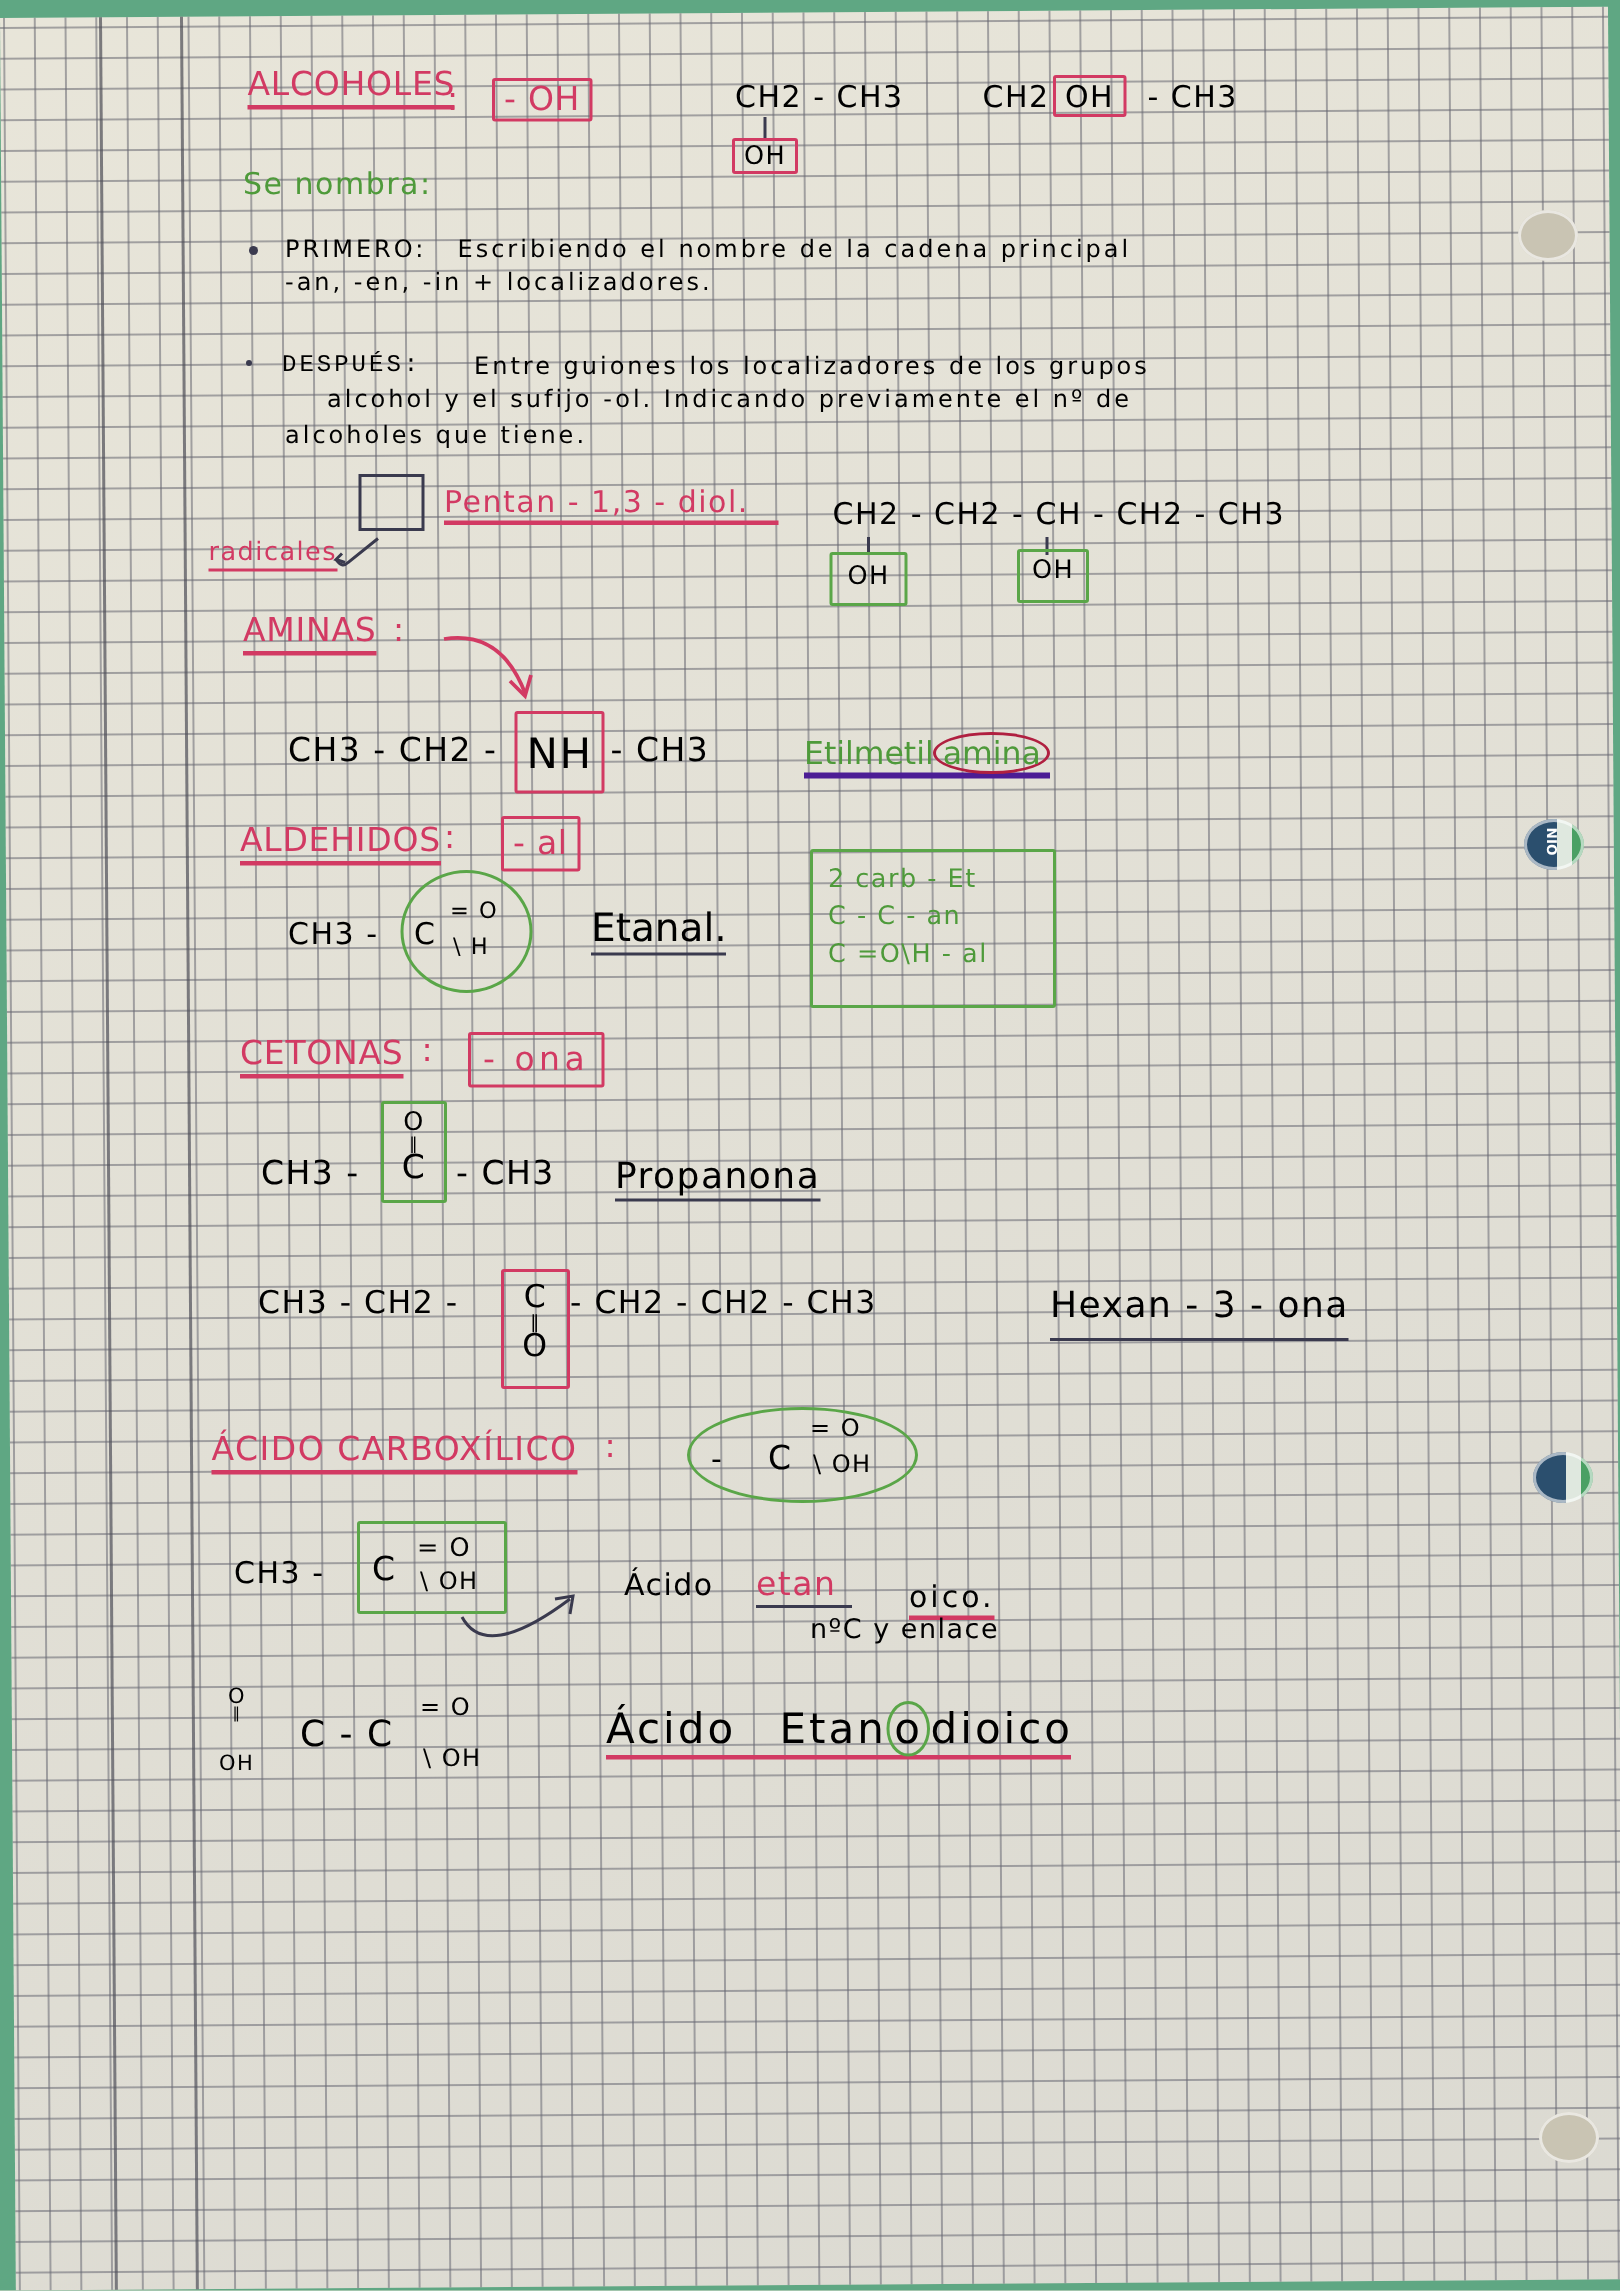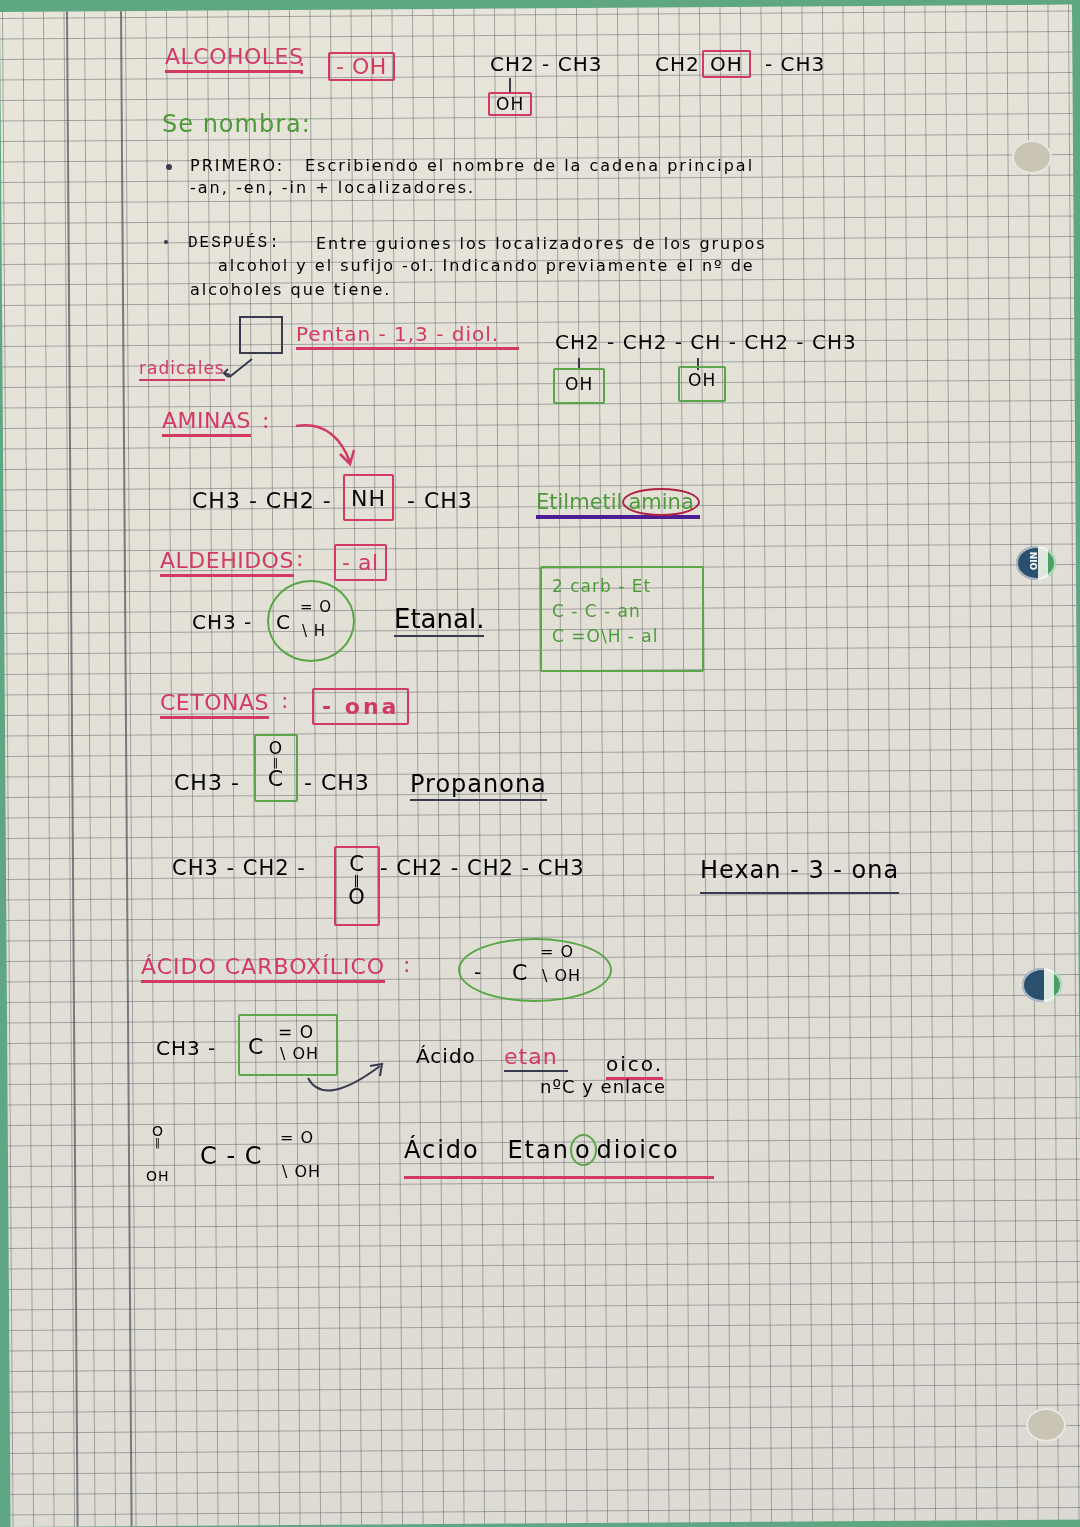--- a/index.html
+++ b/index.html
@@ -77,21 +77,21 @@
 <div class="abs hand pink title box-pink" style="left:328px; top:52px;">- OH</div>
 
 <div class="abs hand ink formula" style="left:490px; top:52px;">CH2 - CH3</div>
 <div class="abs" style="left:509px; top:78px; width:2px; height:14px; background:#3a3a4e;"></div>
 <div class="abs hand ink formula box-pink" style="left:488px; top:92px; font-size:17px;">OH</div>
 
 <div class="abs hand ink formula" style="left:655px; top:52px;">CH2</div>
 <div class="abs hand ink formula box-pink" style="left:702px; top:50px;">OH</div>
 <div class="abs hand ink formula" style="left:765px; top:52px;">- CH3</div>
 
-<div class="abs hand green" style="left:162px; top:110px; font-size:24px;">Se nombra:</div>
+<div class="abs hand green" style="left:162px; top:110px; font-size:20px;">Se nombra:</div>
 
 <div class="bullet" style="left:166px; top:164px;"></div>
 <div class="abs hand ink small" style="left:190px; top:156px;">PRIMERO:</div>
 <div class="abs hand ink small" style="left:305px; top:156px;">Escribiendo el nombre de la cadena principal</div>
 <div class="abs hand ink small" style="left:190px; top:178px;">-an, -en, -in + localizadores.</div>
 
 <div class="bullet" style="left:164px; top:240px; width:4px; height:4px;"></div>
 <div class="abs hand ink small" style="left:188px; top:234px;font-family:Liberation Mono, monospace;">DESPUÉS:</div>
 <div class="abs hand ink small" style="left:316px; top:234px;">Entre guiones los localizadores de los grupos</div>
 <div class="abs hand ink small" style="left:190px; top:256px;padding-left:28px;">alcohol y el sufijo -ol. Indicando previamente el nº de</div>
@@ -111,21 +111,21 @@
 <div class="abs hand ink box-green" style="left:553px; top:368px; font-size:17px; padding:4px 10px 8px;">OH</div>
 <div class="abs hand ink box-green" style="left:678px; top:366px; font-size:17px; padding:2px 8px 10px;">OH</div>
 
 <div class="abs hand pink title ul-pink" style="left:162px; top:408px;">AMINAS</div>
 <div class="abs hand pink title" style="left:262px; top:408px;">:</div>
 <svg class="arrow" style="left:294px; top:420px;" width="64" height="50">
   <path d="M2 6 Q40 0 56 42" stroke="#d23a63" stroke-width="2.5" fill="none"></path>
   <path d="M46 34 L56 44 L60 30" stroke="#d23a63" stroke-width="2.5" fill="none"></path>
 </svg>
 <div class="abs hand ink" style="left:192px; top:488px; font-size:22px;">CH3 - CH2 -</div>
-<div class="abs hand ink box-pink" style="left:343px; top:474px; font-size:22px; padding:10px 6px 8px;">NH</div>
+<div class="abs hand ink box-pink" style="left:343px; top:474px; font-size:28px; padding:10px 6px 8px;">NH</div>
 <div class="abs hand ink" style="left:407px; top:488px; font-size:22px;">- CH3</div>
 <div class="abs hand green ul-green" style="left:536px; top:490px; font-size:21px; letter-spacing:0;">
   <span>Etilmetil</span><span class="oval-maroon">amina</span>
 </div>
 
 <div class="abs hand pink title ul-pink" style="left:160px; top:548px;">ALDEHIDOS</div>
 <div class="abs hand pink title" style="left:296px; top:546px;">:</div>
 <div class="abs hand pink title box-pink" style="left:334px; top:544px; padding:4px 6px;">- al</div>
 
 <div class="abs hand ink" style="left:192px; top:610px; font-size:20px;">CH3 -</div>
@@ -136,21 +136,21 @@
 <div class="abs hand ink ul-ink" style="left:394px; top:604px; font-size:26px; letter-spacing:0;">Etanal.</div>
 
 <div class="abs box-green" style="left:540px; top:566px; width:164px; height:106px; padding:6px 10px; box-sizing:border-box;">
   <div class="hand green" style="font-size:17px; line-height:25px; letter-spacing:1px;">2 carb - Et</div>
   <div class="hand green" style="font-size:17px; line-height:25px; letter-spacing:1px;">C - C   - an</div>
   <div class="hand green" style="font-size:17px; line-height:25px; letter-spacing:1px;">C =O\H  - al</div>
 </div>
 
 <div class="abs hand pink title ul-pink" style="left:160px; top:690px;">CETONAS</div>
 <div class="abs hand pink title" style="left:281px; top:688px;">:</div>
-<div class="abs hand pink title box-pink" style="left:312px; top:688px; padding:4px 8px; letter-spacing:3px;font-weight:bold;">- ona</div>
+<div class="abs hand pink title box-pink" style="left:312px; top:688px; padding:4px 8px; letter-spacing:3px;">- ona</div>
 
 <div class="abs hand ink" style="left:174px; top:770px; font-size:22px;">CH3 -</div>
 <div class="abs box-green" style="left:254px; top:734px; width:44px; height:68px; padding:0; box-sizing:border-box;">
   <div class="stack hand ink" style="width:100%; padding-top:4px;">
     <span style="font-size:17px;">O</span>
     <span style="font-size:11px;">‖</span>
     <span style="font-size:22px;">C</span>
   </div>
 </div>
 <div class="abs hand ink" style="left:304px; top:770px; font-size:22px;">- CH3</div>
@@ -190,16 +190,16 @@
 <div class="abs hand ink" style="left:500px; top:1076px; font-size:18px; letter-spacing:1px;margin-left:40px;">nºC y enlace</div>
 
 <div class="abs stack hand ink" style="left:152px; top:1124px;">
   <span style="font-size:14px;">O</span>
   <span style="font-size:10px;">‖</span>
 </div>
 <div class="abs hand ink" style="left:146px; top:1168px; font-size:14px;">OH</div>
 <div class="abs hand ink" style="left:200px; top:1142px; font-size:24px;">C - C</div>
 <div class="abs hand ink" style="left:280px; top:1128px; font-size:16px;">= O</div>
 <div class="abs hand ink" style="left:282px; top:1162px; font-size:16px;">\ OH</div>
-<div class="abs hand ink" style="left:404px; top:1136px; font-size:24px; border-bottom:3px solid #d23a63; padding-bottom:12px; width:310px; letter-spacing:2px;">
+<div class="abs hand ink" style="left:404px; top:1136px; font-size:28px; border-bottom:3px solid #d23a63; padding-bottom:1px; width:310px; letter-spacing:2px;">
   <span>Ácido</span>
   <span style="margin-left:18px;">Etan</span><span class="oval-green" style="padding:0 3px;">o</span><span>dioico</span>
 </div>
 
 </body></html>

